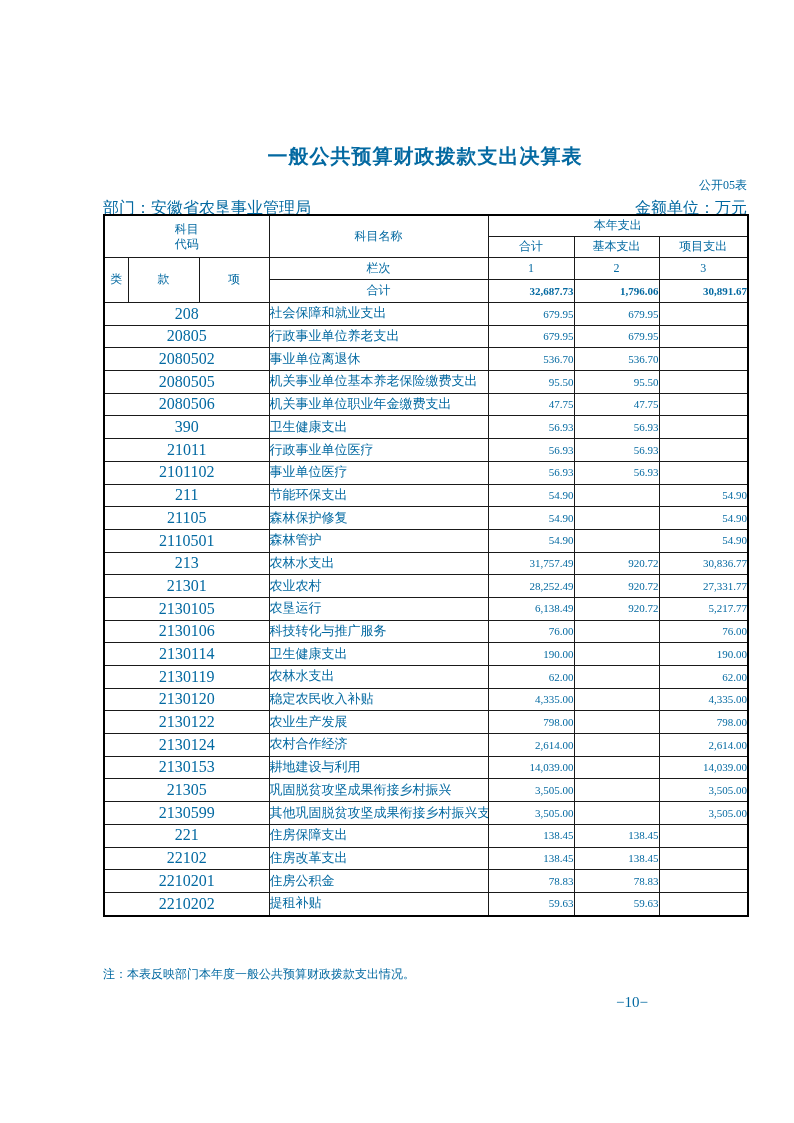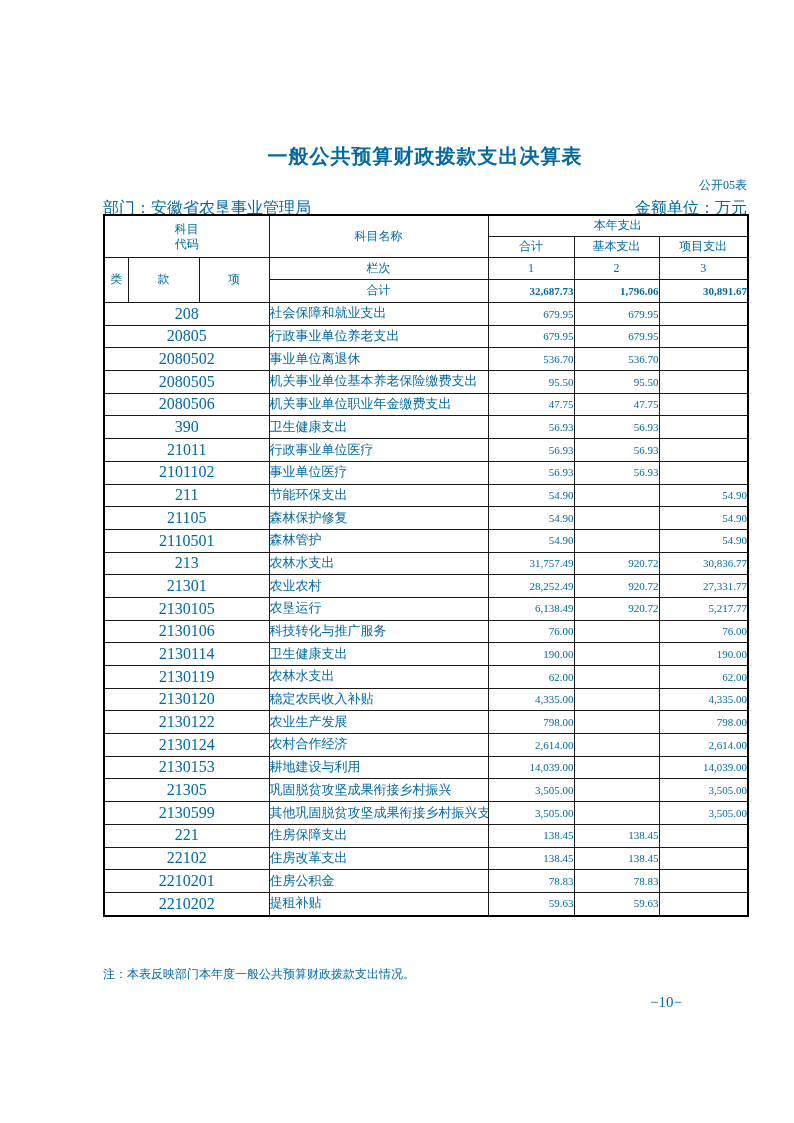--- a/index.html
+++ b/index.html
@@ -78,21 +78,20 @@
     top: 966px;
     left: 103px;
     width: 644px;
     font-size: 12px;
   }
   .page-number {
     position: absolute;
     top: 994px;
     left: 616px;
     width: 100px;
-    text-align: center;
     font-size: 15px;
   }
 </style>
 </head>
 <body>
 
 <div class="page">
 
   <div class="doc-title">一般公共预算财政拨款支出决算表</div>
 

